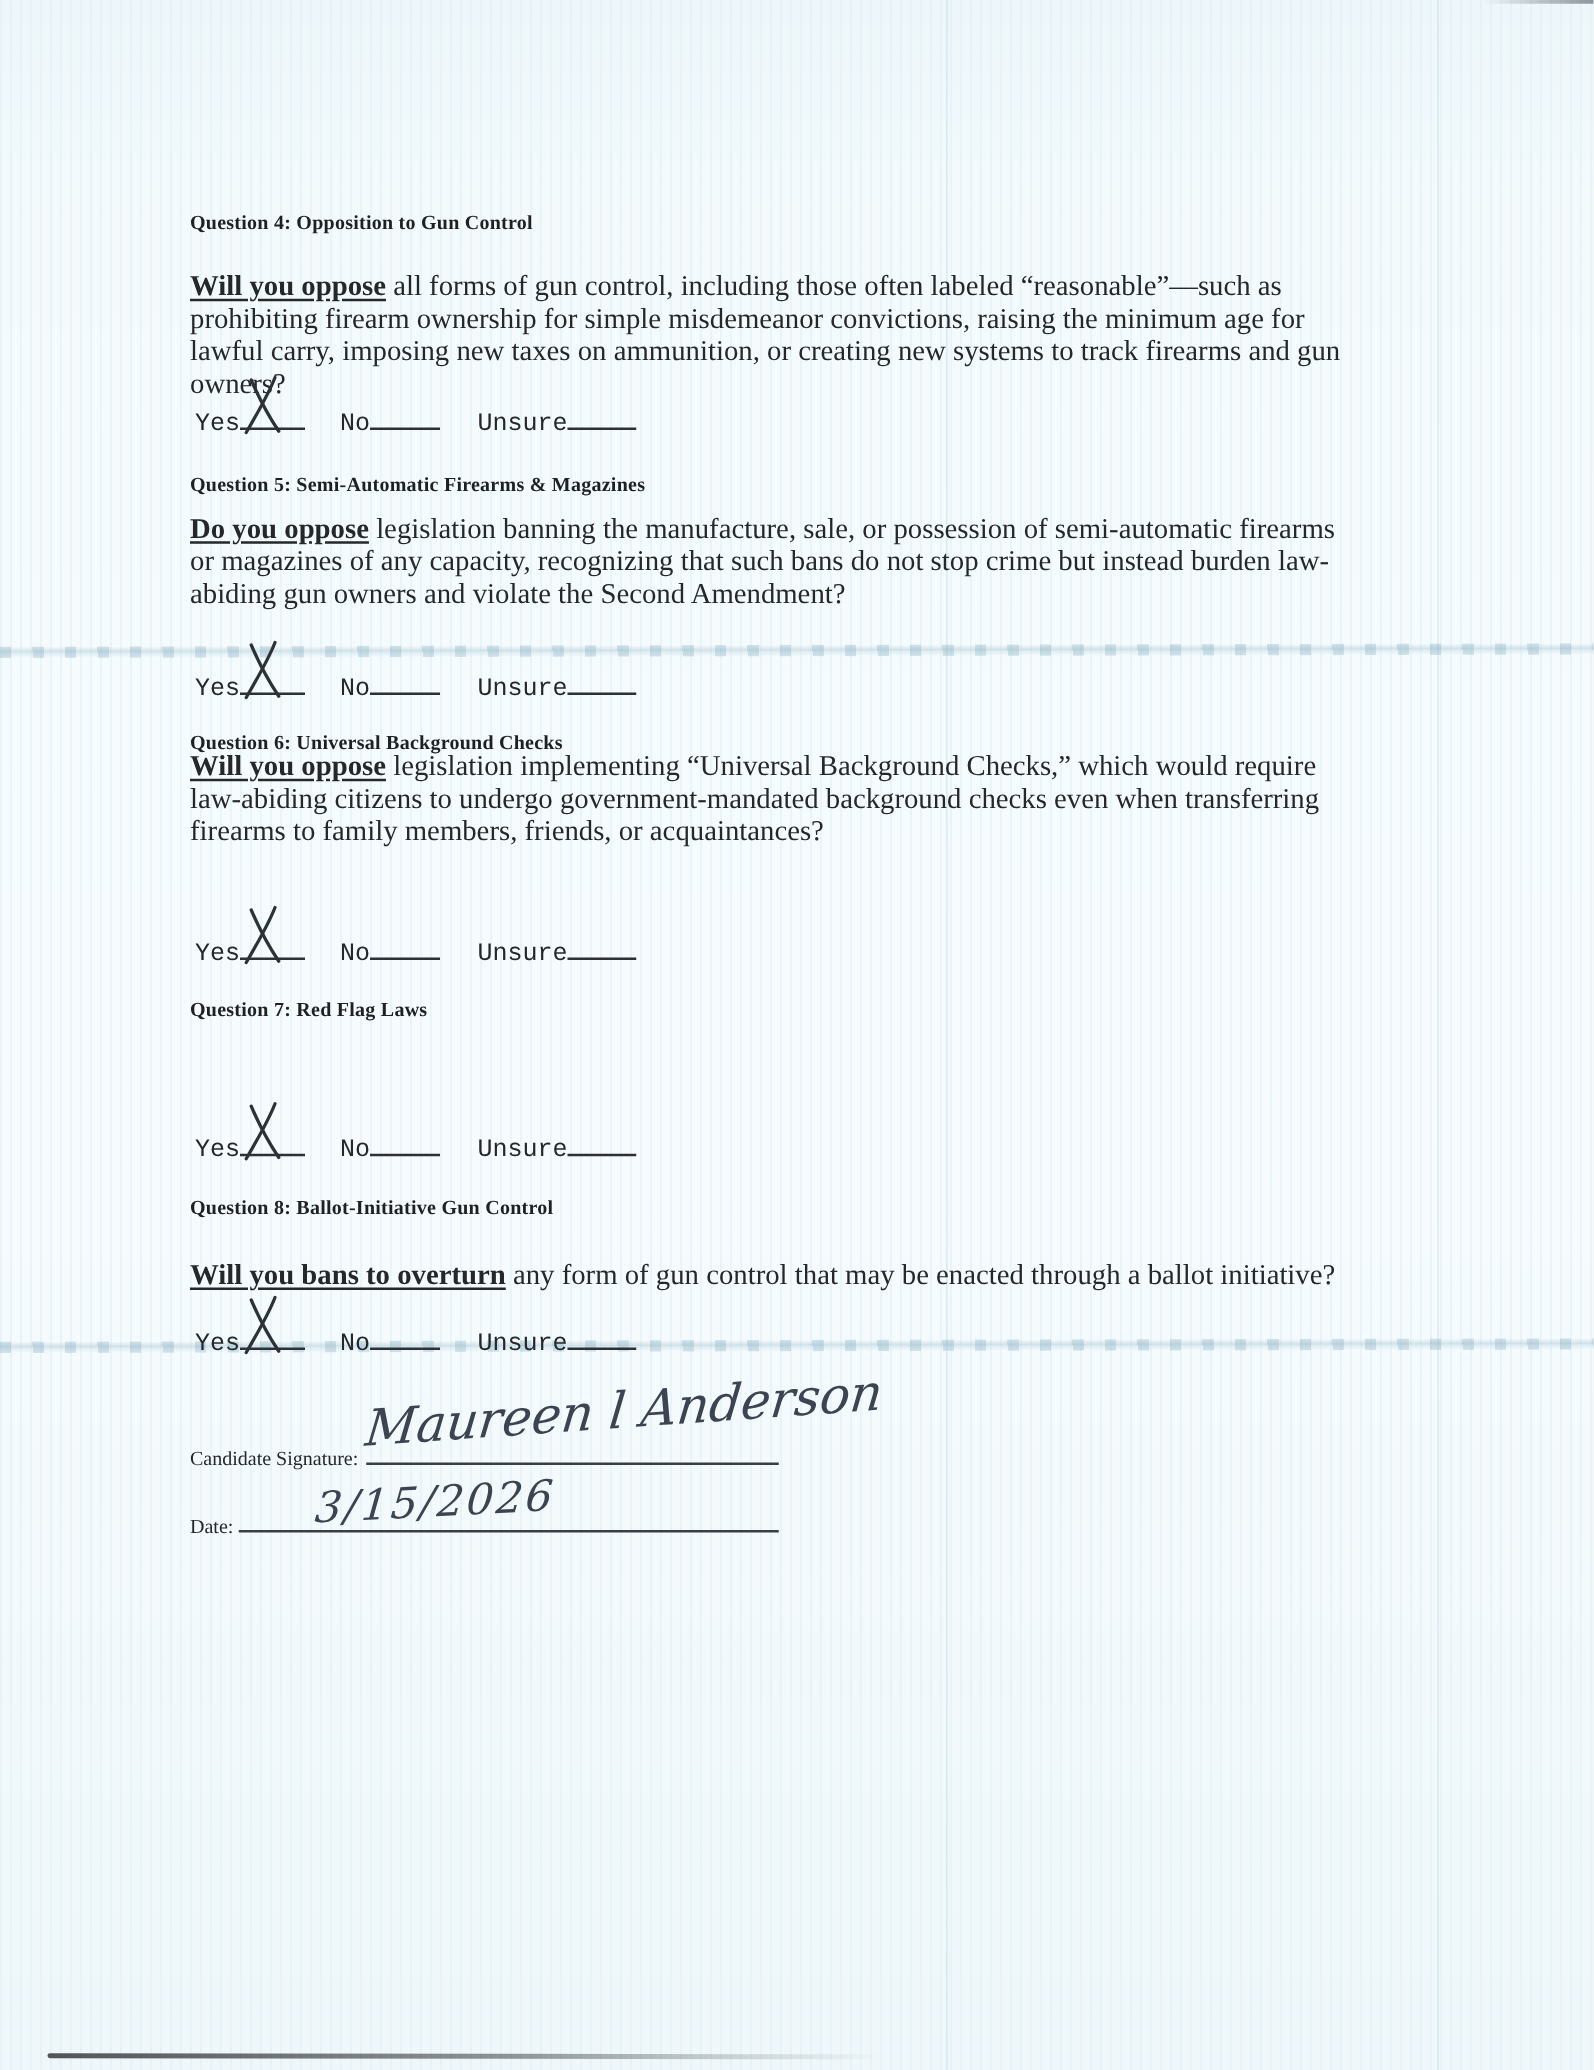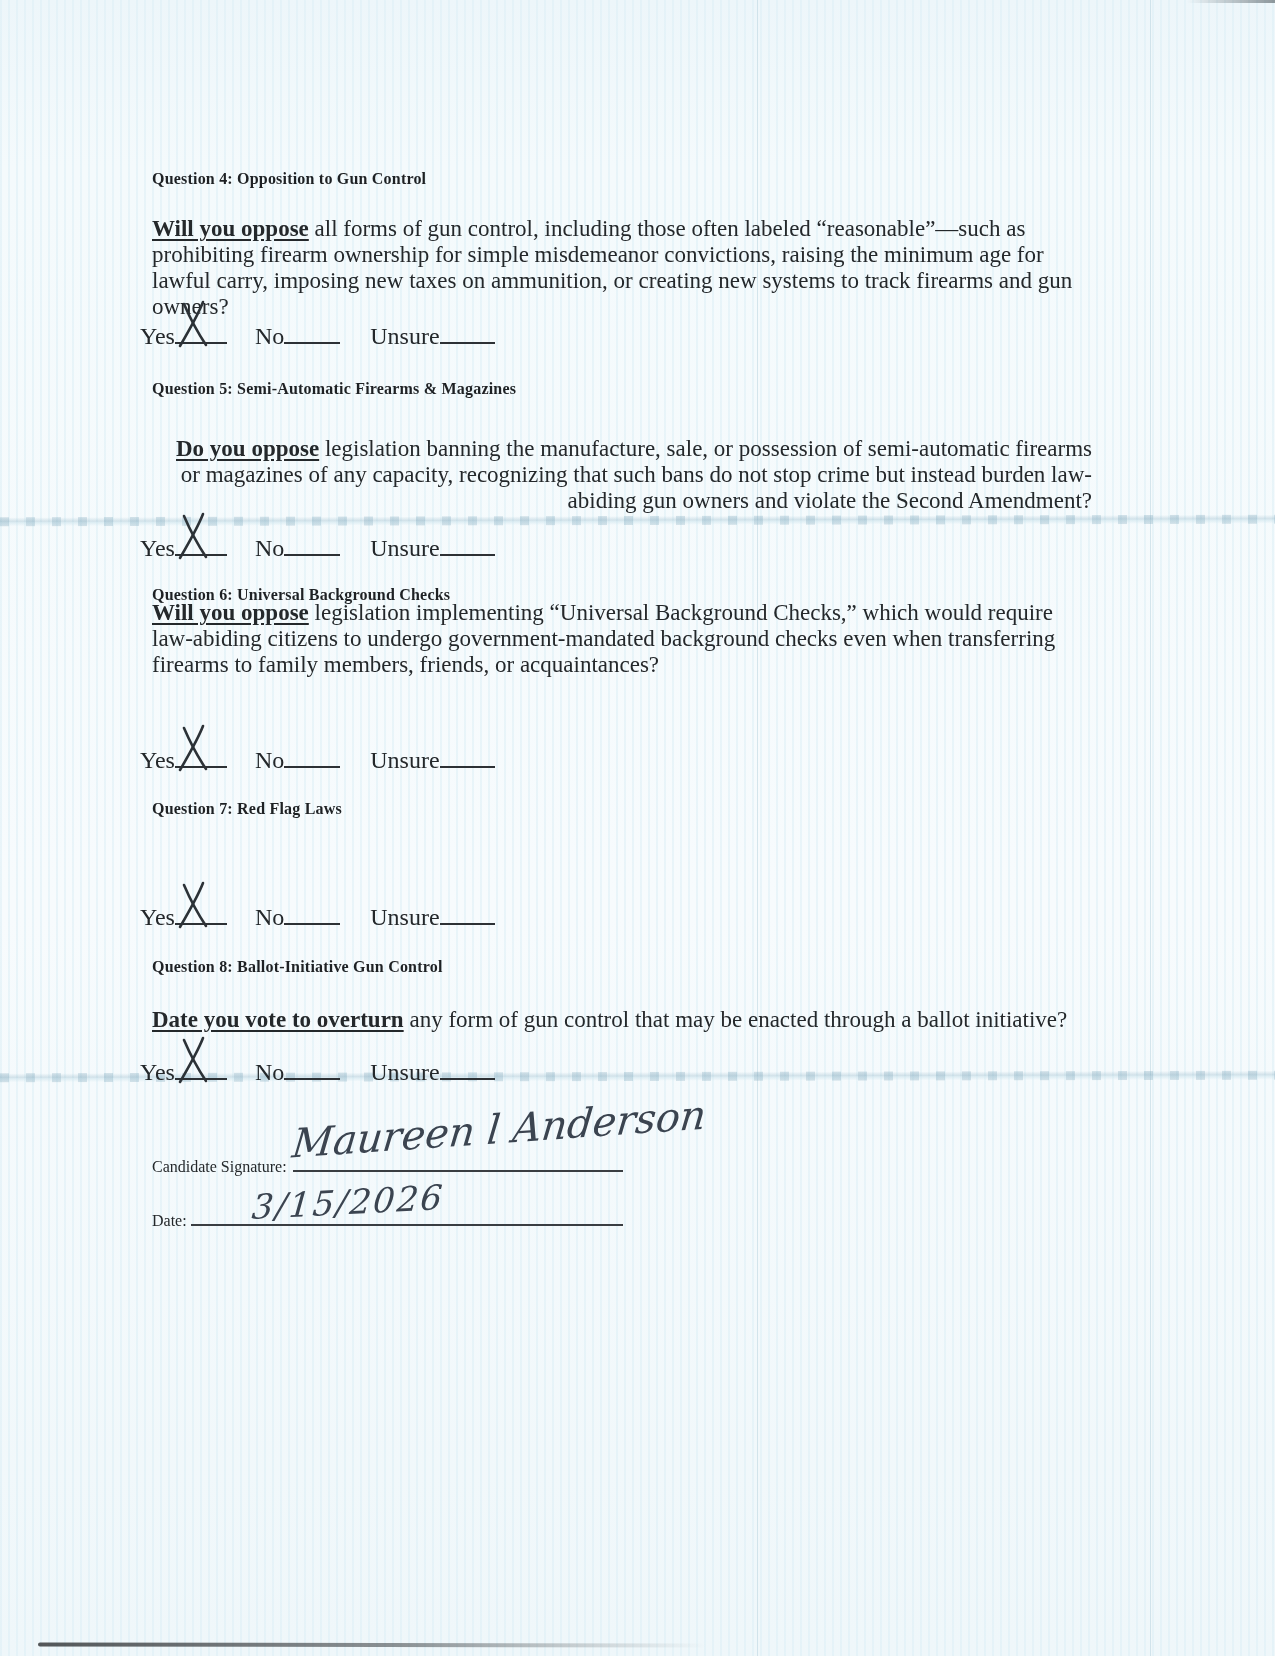--- a/index.html
+++ b/index.html
@@ -23,41 +23,41 @@
       repeating-linear-gradient(90deg, rgba(120,162,183,.28) 0 9px, rgba(255,255,255,0) 9px 26px),
       linear-gradient(to bottom, rgba(255,255,255,0) 0%, rgba(129,170,190,.30) 45%, rgba(203,227,236,.55) 60%, rgba(255,255,255,0) 100%);}
   .edge-bottom{position:absolute;top:1643px;left:38px;width:668px;height:4px;transform:rotate(0.08deg);
     background:linear-gradient(90deg,rgba(55,58,60,.85) 0%,rgba(75,80,83,.6) 55%,rgba(120,125,128,.25) 85%,rgba(120,125,128,0) 100%);
     border-radius:2px;}
 
   .q-heading{position:absolute;left:152px;font-size:16px;font-weight:bold;color:#1e2124;letter-spacing:.2px;white-space:nowrap;}
   .q-body{position:absolute;left:152px;width:940px;font-size:23px;line-height:26px;color:#24282b;}
   .lead{font-weight:bold;text-decoration:underline;text-decoration-thickness:2px;text-underline-offset:3px;}
 
-  .answer-row{position:absolute;left:140px;font-size:24px;white-space:nowrap;}
+  .answer-row{position:absolute;left:156px;font-size:20px;white-space:nowrap;font-family:Liberation Mono, monospace;}
   .ans-label{color:#24282b;}
   .gap1{margin-left:28px;}
   .gap2{margin-left:30px;}
   .blank{display:inline-block;position:relative;height:20px;border-bottom:2px solid #2d3135;vertical-align:baseline;}
   .blank-yes{width:52px;}
   .blank-no{width:56px;}
   .blank-unsure{width:55px;}
   .xmark{position:absolute;left:3px;bottom:-6px;width:30px;height:48px;overflow:visible;}
   .xmark path{stroke:#2c3237;stroke-width:2.6;fill:none;stroke-linecap:round;}
 
   .field-row{position:absolute;left:152px;font-size:16px;white-space:nowrap;}
   .sig-line{display:inline-block;width:330px;height:24px;border-bottom:2px solid #3a3e42;margin-left:6px;}
   .date-line{display:inline-block;width:432px;height:24px;border-bottom:2px solid #3a3e42;margin-left:4px;}
   .handwriting{position:absolute;font-family:"DejaVu Serif","Liberation Serif",serif;font-style:italic;color:#3b4450;white-space:nowrap;}
   .sig-hand{left:292px;top:1106px;font-size:40px;transform:rotate(-4deg) skewX(-10deg);}
   .date-hand{left:252px;top:1182px;font-size:34px;transform:rotate(-3deg) skewX(-8deg);letter-spacing:2px;}
 
   
   .pos-q4h{top:170px;} .pos-q4b{top:216px;} .pos-q4a{top:322px;}
-  .pos-q5h{top:380px;text-align:right;} .pos-q5b{top:436px;text-align:right;} .pos-q5a{top:534px;}
+  .pos-q5h{top:380px;text-align:right;} .pos-q5b{top:410px;} .pos-q5a{top:534px;}
   .pos-q6h{top:586px;} .pos-q6b{top:600px;} .pos-q6a{top:746px;}
   .pos-q7h{top:800px;} .pos-q7b{top:848px;} .pos-q7a{top:903px;}
   .pos-q8h{top:958px;} .pos-q8b{top:1007px;} .pos-q8a{top:1058px;}
   .pos-sig{top:1146px;} .pos-date{top:1200px;}
   .torn-1{top:516px;} .torn-2{top:1072px;}
 </style>
 </head>
 <body>
 
 <div class="sheet">
@@ -90,21 +90,21 @@
           <path d="M25,2 C20,15 9,34 2,46"></path>
         </svg></span><span class="ans-label gap1">No</span><span class="blank blank-no"></span><span class="ans-label gap2">Unsure</span><span class="blank blank-unsure"></span></div>
 
   <div class="q-heading pos-q7h">Question 7: Red Flag Laws</div>
   <div class="answer-row pos-q7a"><span class="ans-label">Yes</span><span class="blank blank-yes"><svg class="xmark" viewBox="0 0 30 48">
           <path d="M6,4 C12,18 22,36 28,45"></path>
           <path d="M25,2 C20,15 9,34 2,46"></path>
         </svg></span><span class="ans-label gap1">No</span><span class="blank blank-no"></span><span class="ans-label gap2">Unsure</span><span class="blank blank-unsure"></span></div>
 
   <div class="q-heading pos-q8h">Question 8: Ballot-Initiative Gun Control</div>
-  <div class="q-body pos-q8b"><span class="lead">Date you vote to overturn</span><span> any form of gun control that may be enacted through a ballot initiative?</span></div>
+  <div class="q-body pos-q8b"><span class="lead">Will you bans to overturn</span><span> any form of gun control that may be enacted through a ballot initiative?</span></div>
   <div class="answer-row pos-q8a"><span class="ans-label">Yes</span><span class="blank blank-yes"><svg class="xmark" viewBox="0 0 30 48">
           <path d="M6,4 C12,18 22,36 28,45"></path>
           <path d="M25,2 C20,15 9,34 2,46"></path>
         </svg></span><span class="ans-label gap1">No</span><span class="blank blank-no"></span><span class="ans-label gap2">Unsure</span><span class="blank blank-unsure"></span></div>
 
   <div class="field-row pos-sig"><span>Candidate Signature:</span><span class="sig-line"></span></div>
   <div class="handwriting sig-hand">Maureen l Anderson</div>
 
   <div class="field-row pos-date"><span>Date:</span><span class="date-line"></span></div>
   <div class="handwriting date-hand">3/15/2026</div>

